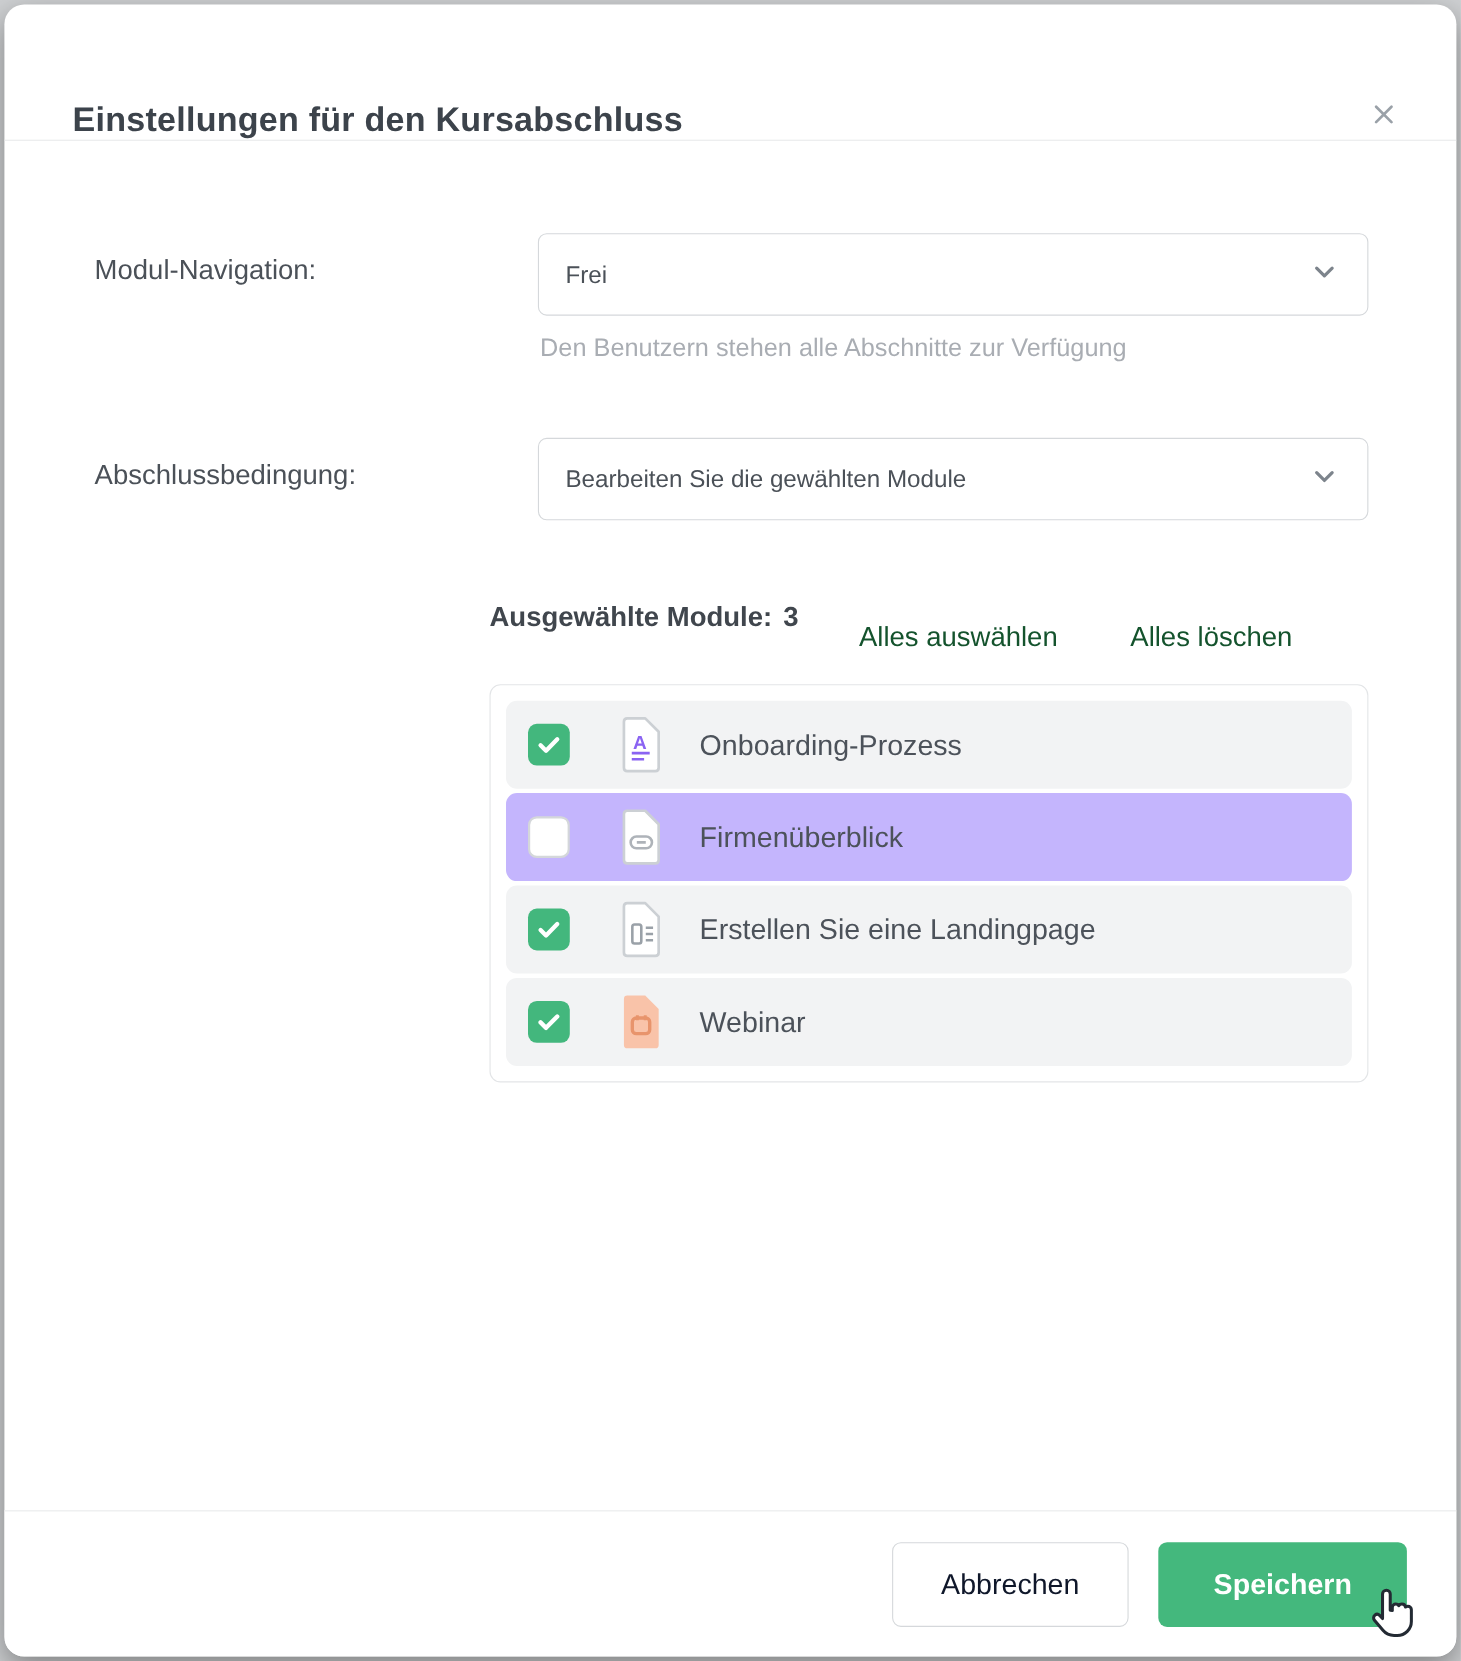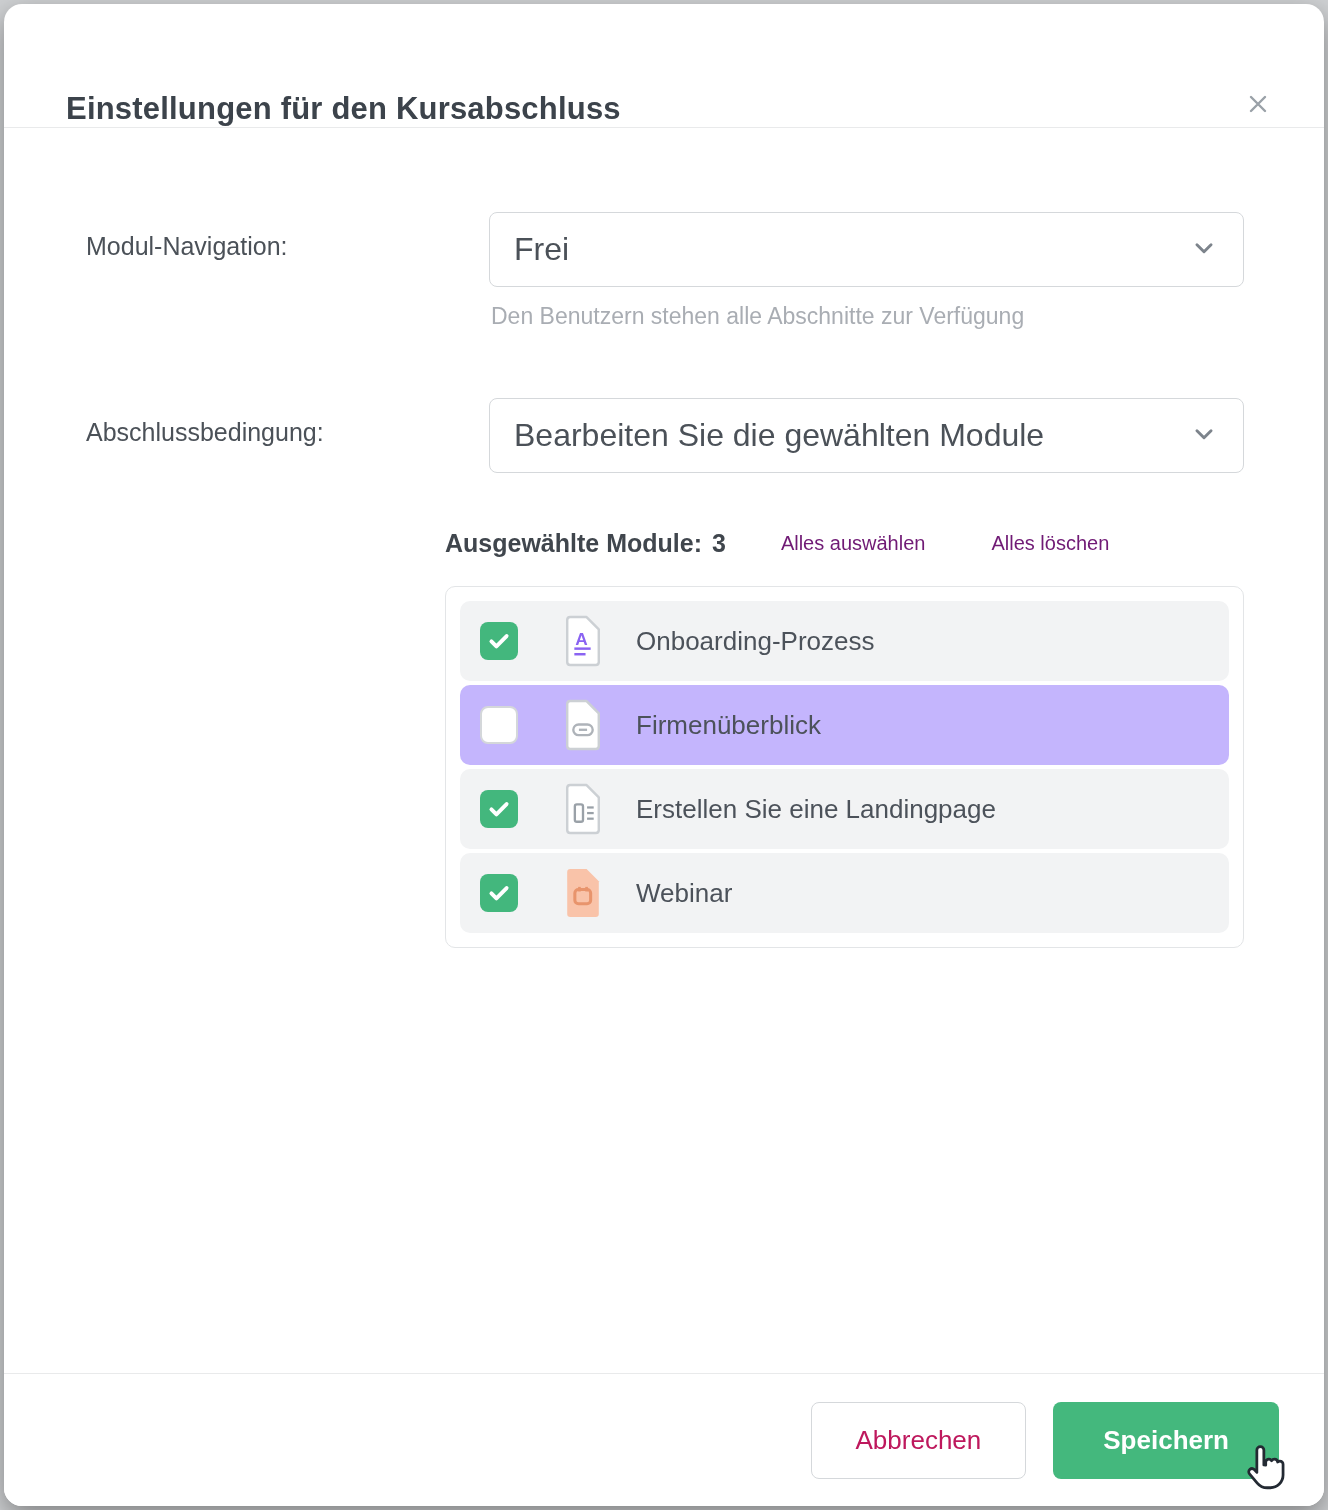--- a/index.html
+++ b/index.html
@@ -55,37 +55,37 @@
   }
   .select-box {
     height: 75px;
     border: 1px solid #d5d8db;
     border-radius: 8px;
     background: #ffffff;
     display: flex; align-items: center; justify-content: space-between;
     padding: 0 26px 0 24px;
     cursor: pointer;
   }
-  .select-value { font-size: 32px; color: #4b5158; text-align: right; }
+  .select-value { font-size: 22px; color: #4b5158; text-align: right; }
   .helper-text {
     font-size: 23px; color: #a9adb3;
     margin: 16px 0 0 2px;
   }
   .row-gap-1 { height: 68px; }
   .row-gap-2 { height: 56px; }
   .row-gap-3 { height: 82px; }
   .indented { margin-left: 359px; }
   
   .selected-line {
     display: flex; align-items: center;
   }
   .selected-caption { font-size: 25px; font-weight: 700; color: #40464d; }
   .selected-count { font-size: 25px; font-weight: 700; color: #40464d; margin-left: 10px; }
   .green-link {
-    font-size: 20px; color: #701a75; text-decoration: none; cursor: pointer;
+    font-size: 25px; color: #14532d; text-decoration: none; cursor: pointer; margin-top: 36px;
   }
   .link-1 { margin-left: 55px; }
   .link-2 { margin-left: 66px; text-align: center; }
   
   .module-list {
     margin-top: 28px;
     border: 1px solid #e3e5e7;
     border-radius: 10px;
     background: #fff;
     padding: 14px;
@@ -117,21 +117,21 @@
     gap: 27px; padding-right: 45px;
     background: #fff;
     position: relative;
   }
   .btn {
     height: 77px; border-radius: 8px; font-size: 26px;
     font-family: "Liberation Sans", sans-serif;
     cursor: pointer; padding: 0 44px;
   }
   .btn-cancel {
-    background: #ffffff; border: 1px solid #d5d8db; color: #be185d;
+    background: #ffffff; border: 1px solid #d5d8db; color: #0f172a;
   }
   .btn-save {
     background: #44b87d; border: none; color: #ffffff; font-weight: 700;
     padding: 0 50px;
   }
   .cursor-hand {
     position: absolute; right: 30px; bottom: 4px;
     pointer-events: none;
   }
 </style>

